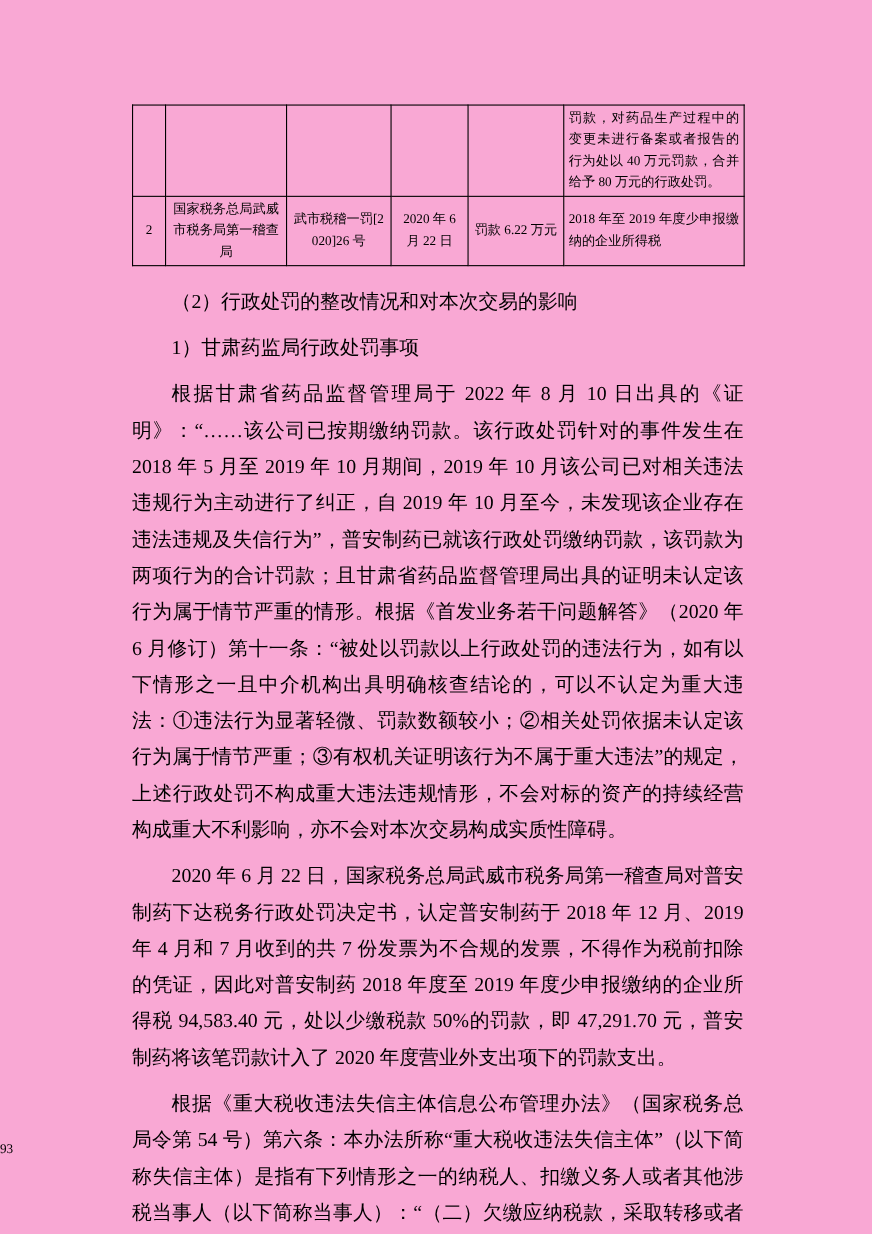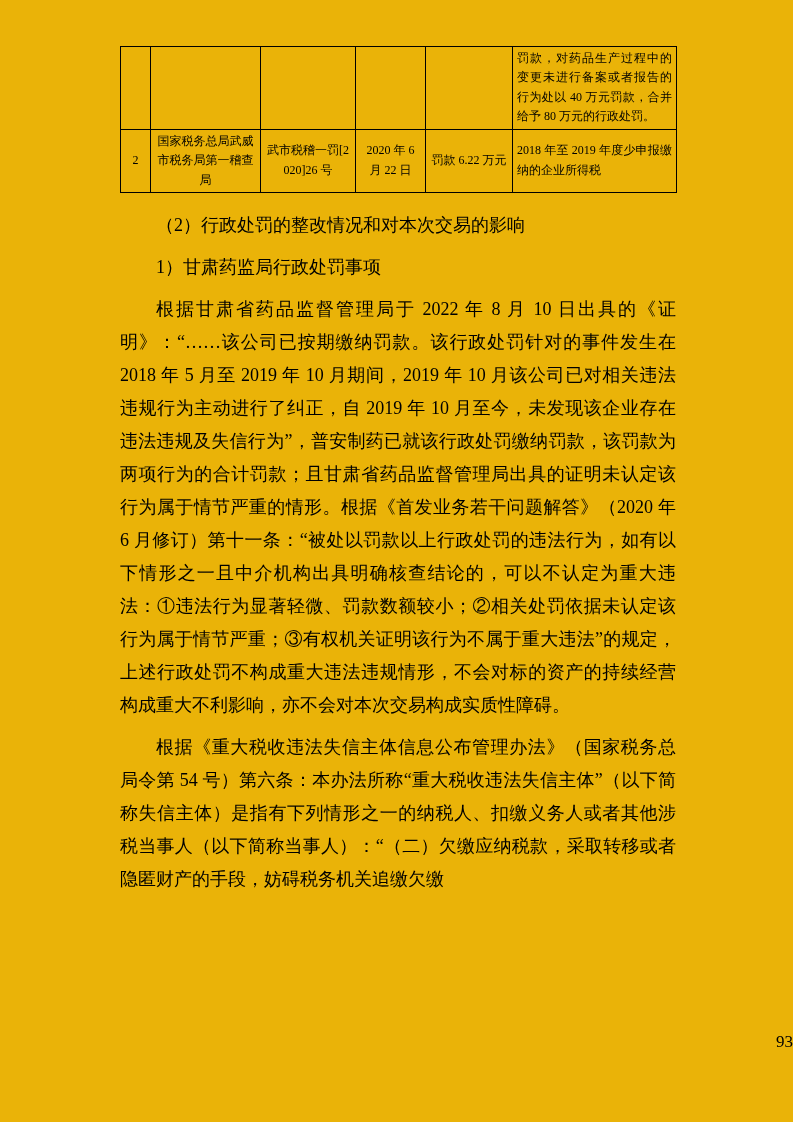--- a/index.html
+++ b/index.html
@@ -6,22 +6,22 @@
     margin: 0;
     padding: 0;
     background: #ffffff;
   }
   .page {
     position: relative;
     width: 793px;
     height: 1122px;
     margin: 0 auto;
     box-sizing: border-box;
-    padding: 46px 117px 0 120px;
-    background: #eab308;
+    padding: 95px 117px 0 120px;
+    background: #f9a8d4;
     color: #000000;
     font-family: "Liberation Serif", "DejaVu Serif", serif;
     overflow: hidden;
   }
 
   
   table.penalty-table {
     width: 100%;
     border-collapse: collapse;
     table-layout: fixed;
@@ -58,22 +58,22 @@
     text-indent: 2em;
     text-align: justify;
   }
 
   
   .pageno {
     position: absolute;
     left: 0;
     right: 0;
     bottom: 70px;
-    text-align: right;
-    font-size: 17px;
+    text-align: left;
+    font-size: 12px;
   }
 </style>
 </head>
 <body>
 
 <div class="page">
 
   <table class="penalty-table">
     <colgroup>
       <col style="width:30px">
@@ -100,18 +100,19 @@
         <td class="cell-center">罚款 6.22 万元</td>
         <td class="cell-justify">2018 年至 2019 年度少申报缴纳的企业所得税</td>
       </tr>
     </tbody>
   </table>
 
   <div class="bodytext">
     <p class="heading">（2）行政处罚的整改情况和对本次交易的影响</p>
     <p class="subheading">1）甘肃药监局行政处罚事项</p>
     <p class="para">根据甘肃省药品监督管理局于 2022 年 8 月 10 日出具的《证明》：“……该公司已按期缴纳罚款。该行政处罚针对的事件发生在 2018 年 5 月至 2019 年 10 月期间，2019 年 10 月该公司已对相关违法违规行为主动进行了纠正，自 2019 年 10 月至今，未发现该企业存在违法违规及失信行为”，普安制药已就该行政处罚缴纳罚款，该罚款为两项行为的合计罚款；且甘肃省药品监督管理局出具的证明未认定该行为属于情节严重的情形。根据《首发业务若干问题解答》（2020 年 6 月修订）第十一条：“被处以罚款以上行政处罚的违法行为，如有以下情形之一且中介机构出具明确核查结论的，可以不认定为重大违法：①违法行为显著轻微、罚款数额较小；②相关处罚依据未认定该行为属于情节严重；③有权机关证明该行为不属于重大违法”的规定，上述行政处罚不构成重大违法违规情形，不会对标的资产的持续经营构成重大不利影响，亦不会对本次交易构成实质性障碍。</p>
+    <p class="para">2020 年 6 月 22 日，国家税务总局武威市税务局第一稽查局对普安制药下达税务行政处罚决定书，认定普安制药于 2018 年 12 月、2019 年 4 月和 7 月收到的共 7 份发票为不合规的发票，不得作为税前扣除的凭证，因此对普安制药 2018 年度至 2019 年度少申报缴纳的企业所得税 94,583.40 元，处以少缴税款 50%的罚款，即 47,291.70 元，普安制药将该笔罚款计入了 2020 年度营业外支出项下的罚款支出。</p>
     <p class="para">根据《重大税收违法失信主体信息公布管理办法》（国家税务总局令第 54 号）第六条：本办法所称“重大税收违法失信主体”（以下简称失信主体）是指有下列情形之一的纳税人、扣缴义务人或者其他涉税当事人（以下简称当事人）：“（二）欠缴应纳税款，采取转移或者隐匿财产的手段，妨碍税务机关追缴欠缴</p>
   </div>
 
   <div class="pageno">93</div>
 
 </div>
 
 </body></html>

